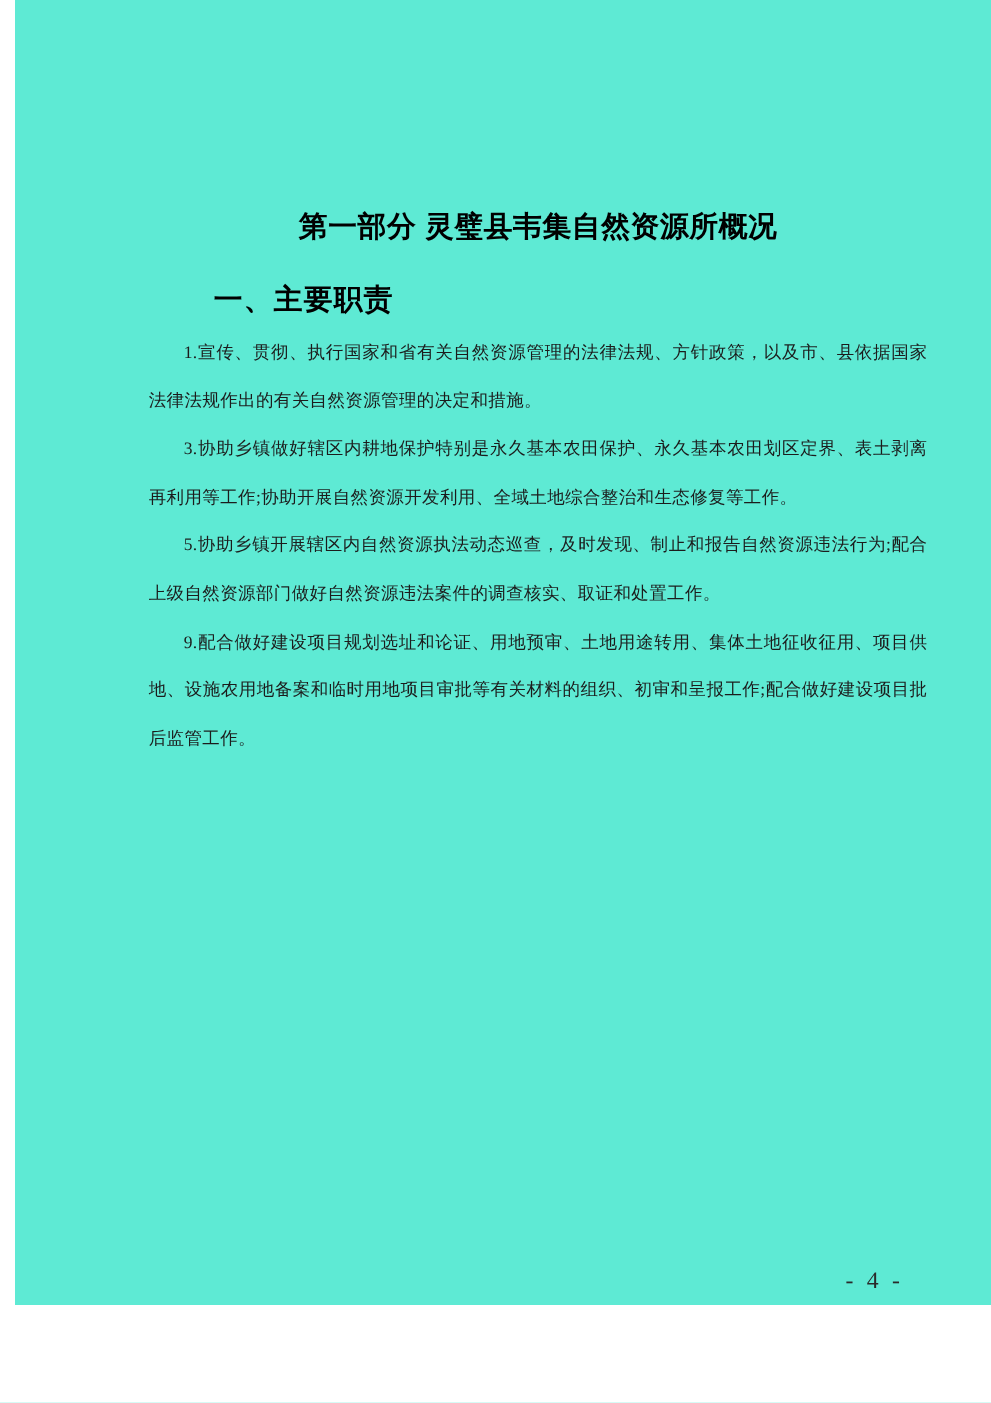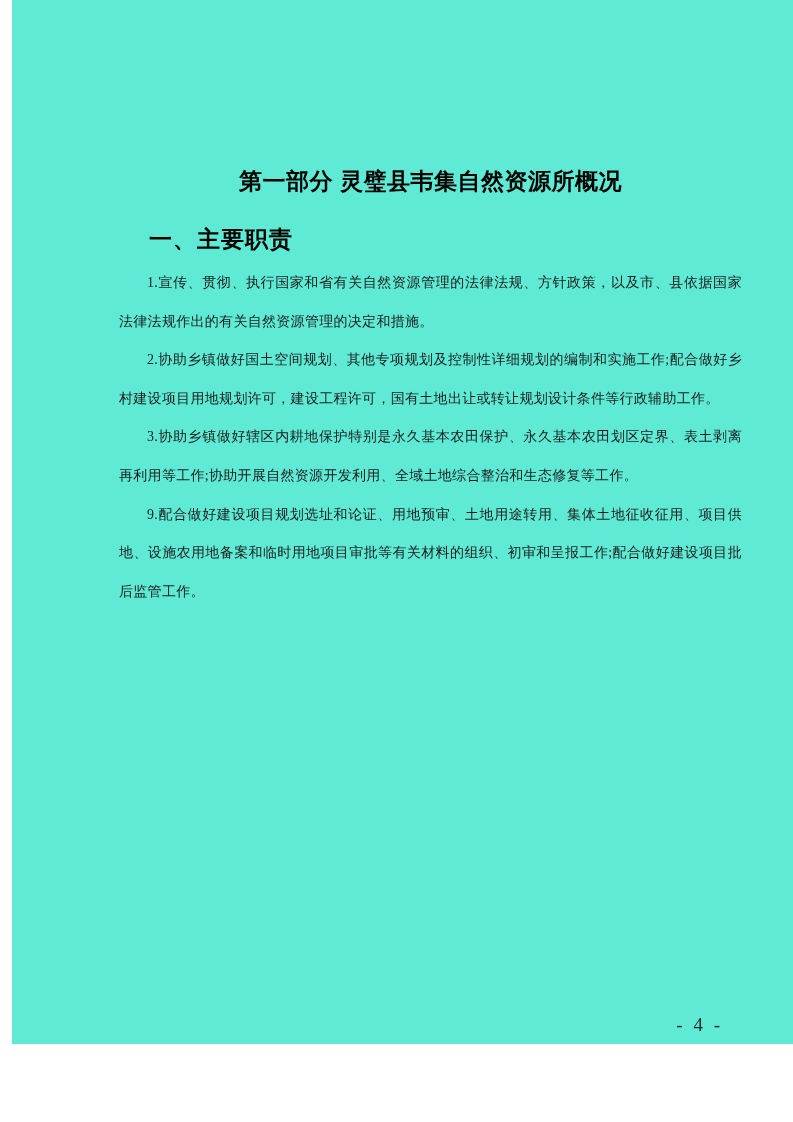--- a/index.html
+++ b/index.html
@@ -31,21 +31,21 @@
     font-family: "Liberation Sans", "DejaVu Sans", sans-serif;
     font-weight: bold;
     font-size: 23px;
     line-height: 28px;
     color: #000000;
     letter-spacing: 0.5px;
     white-space: nowrap;
   }
   .section-heading {
     position: absolute;
-    left: 98px;
+    left: 120px;
     top: 226px;
     width: 623px;
     margin: 0;
     padding-left: 39px;
     box-sizing: border-box;
     font-family: "Liberation Sans", "DejaVu Sans", sans-serif;
     font-weight: bold;
     font-size: 23px;
     line-height: 27px;
     color: #000000;
@@ -83,19 +83,19 @@
 </head>
 <body>
 
 <div class="page">
   <h1 class="doc-title">第一部分 灵璧县韦集自然资源所概况</h1>
 
   <h2 class="section-heading">一、主要职责</h2>
 
   <div class="body-text">
       <p class="para">1.宣传、贯彻、执行国家和省有关自然资源管理的法律法规、方针政策，以及市、县依据国家法律法规作出的有关自然资源管理的决定和措施。</p>
-      <p class="para">2.协助乡镇做好国土空间规划、其他专项规划及控制性详细规划的编制和实施工作;配合做好乡村建设项目用地规划许可，建设工程许可，国有土地出让或转让规划设计条件等行政辅助工作。</p>
       <p class="para">3.协助乡镇做好辖区内耕地保护特别是永久基本农田保护、永久基本农田划区定界、表土剥离再利用等工作;协助开展自然资源开发利用、全域土地综合整治和生态修复等工作。</p>
+      <p class="para">5.协助乡镇开展辖区内自然资源执法动态巡查，及时发现、制止和报告自然资源违法行为;配合上级自然资源部门做好自然资源违法案件的调查核实、取证和处置工作。</p>
       <p class="para">9.配合做好建设项目规划选址和论证、用地预审、土地用途转用、集体土地征收征用、项目供地、设施农用地备案和临时用地项目审批等有关材料的组织、初审和呈报工作;配合做好建设项目批后监管工作。</p>
     </div>
 
   <div class="page-number">- 4 -</div>
 </div>
 
 </body></html>

